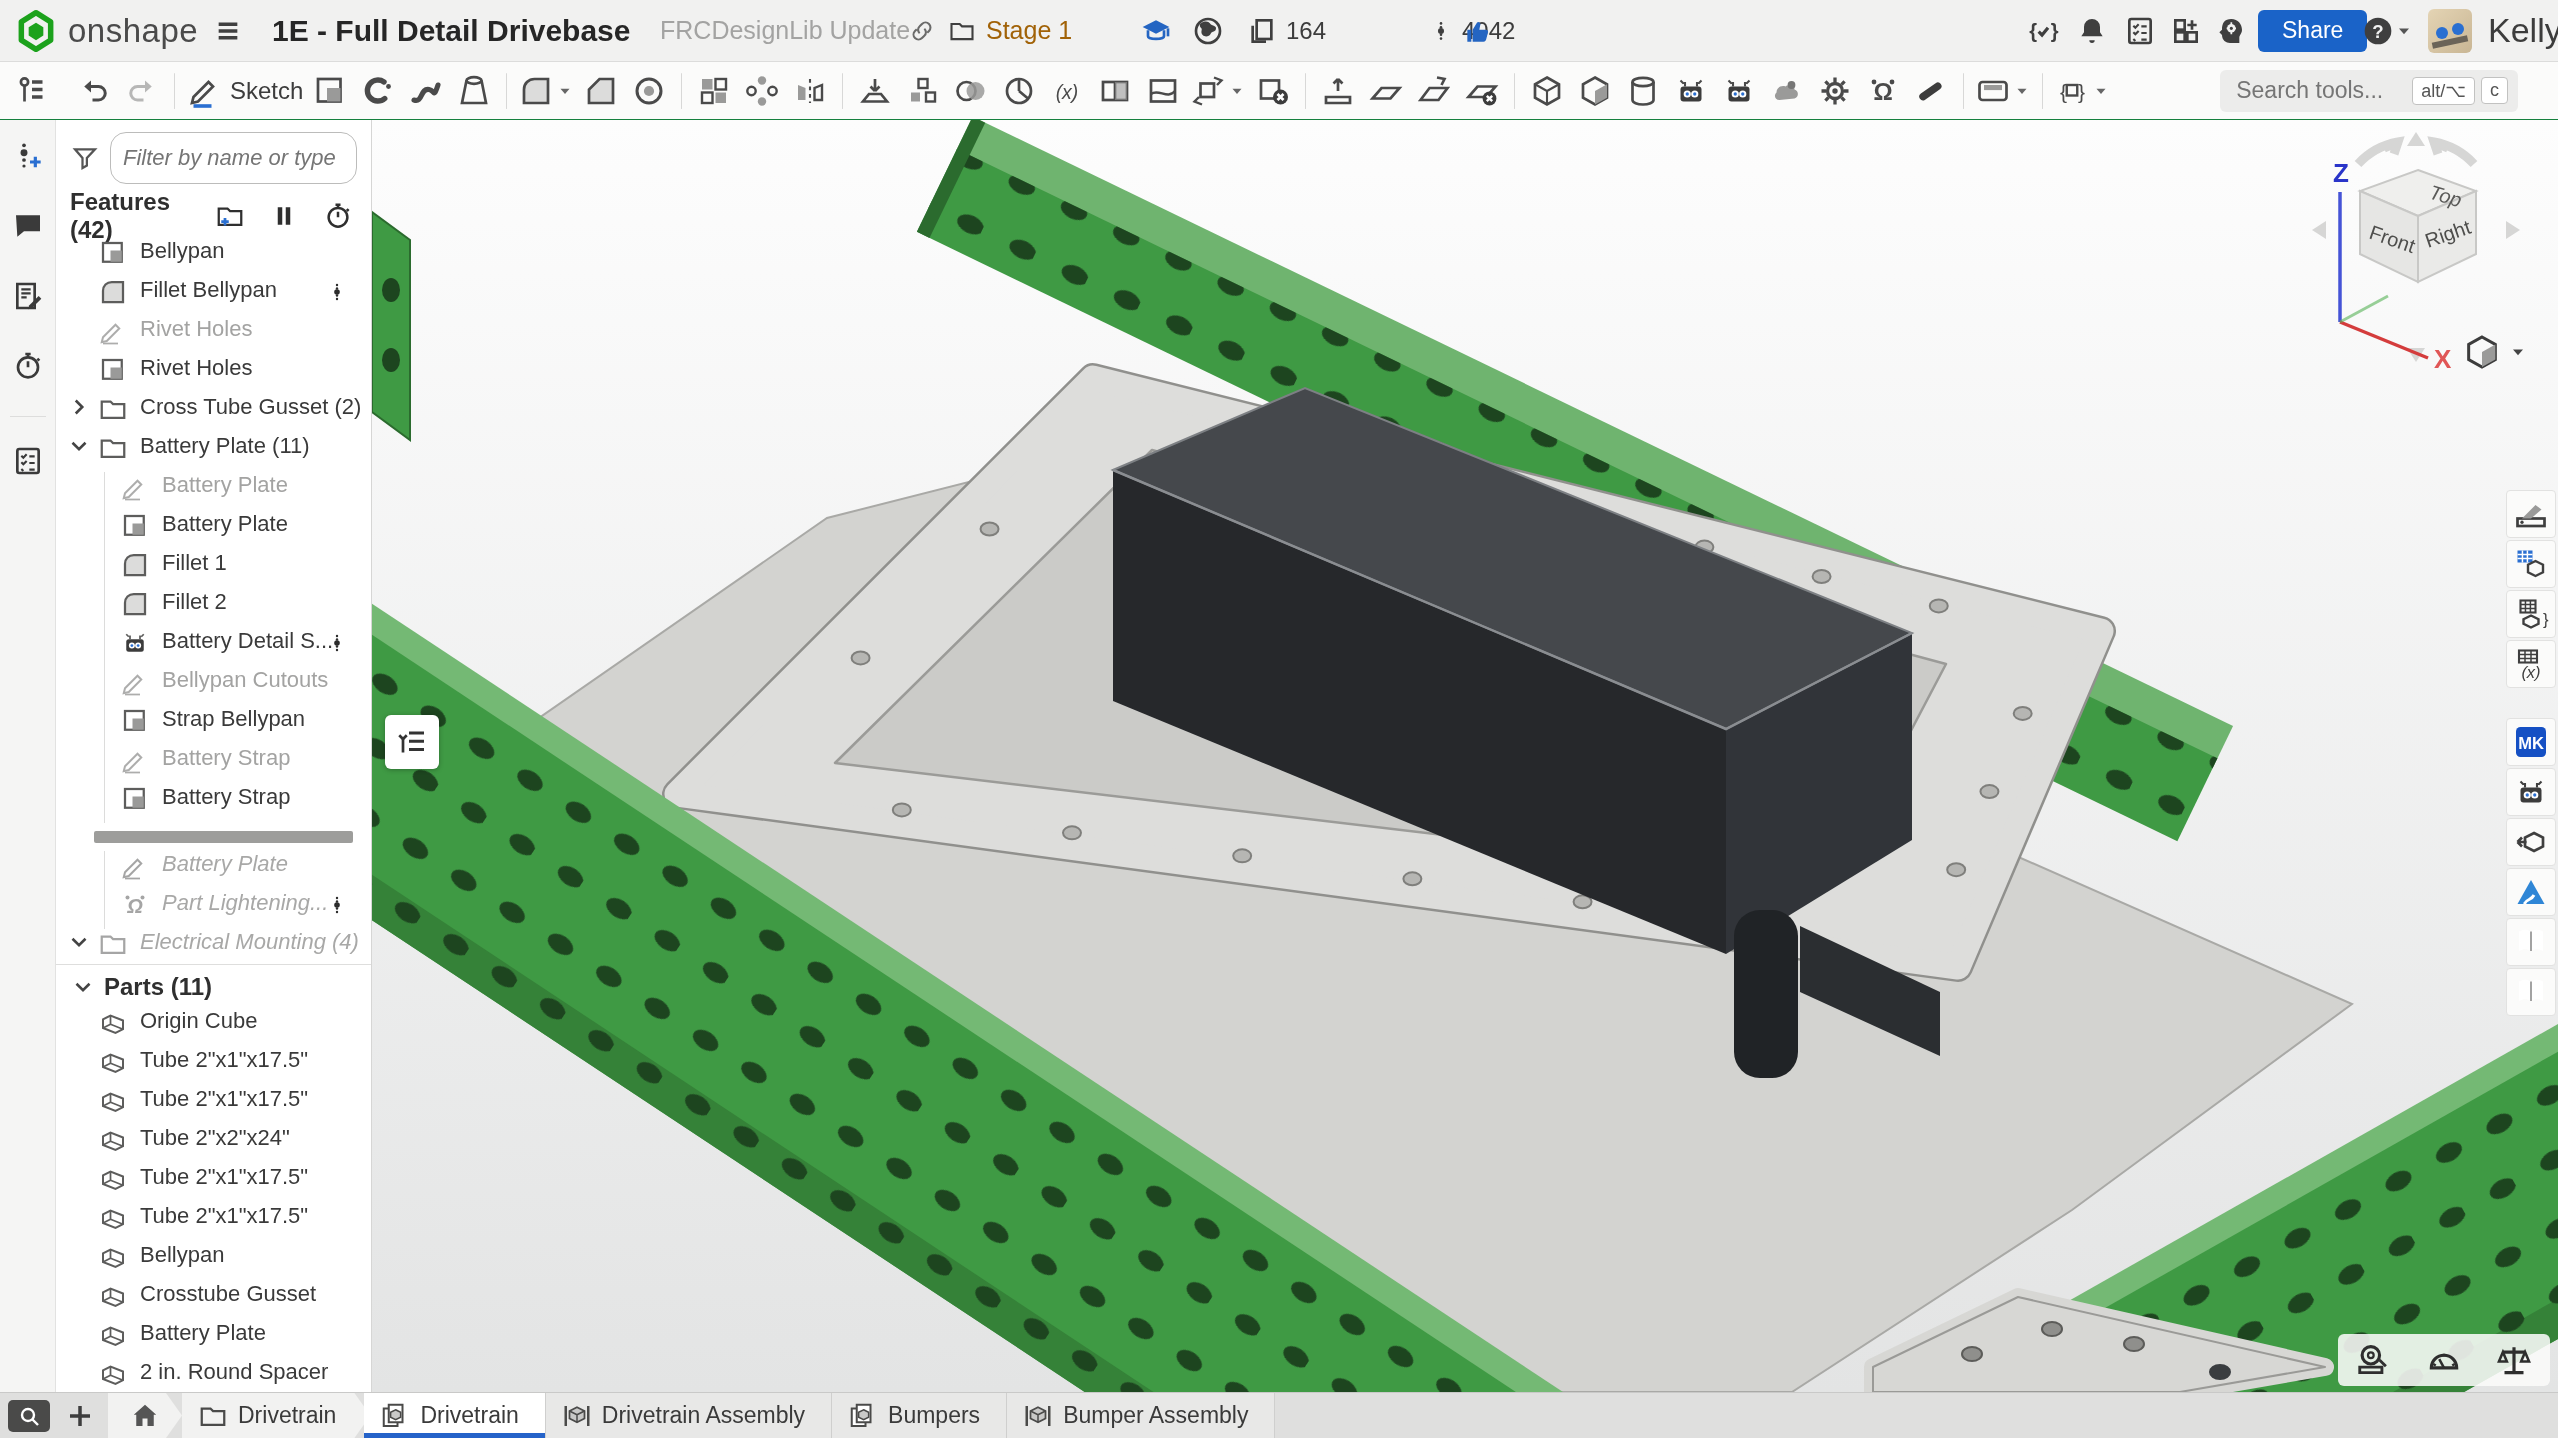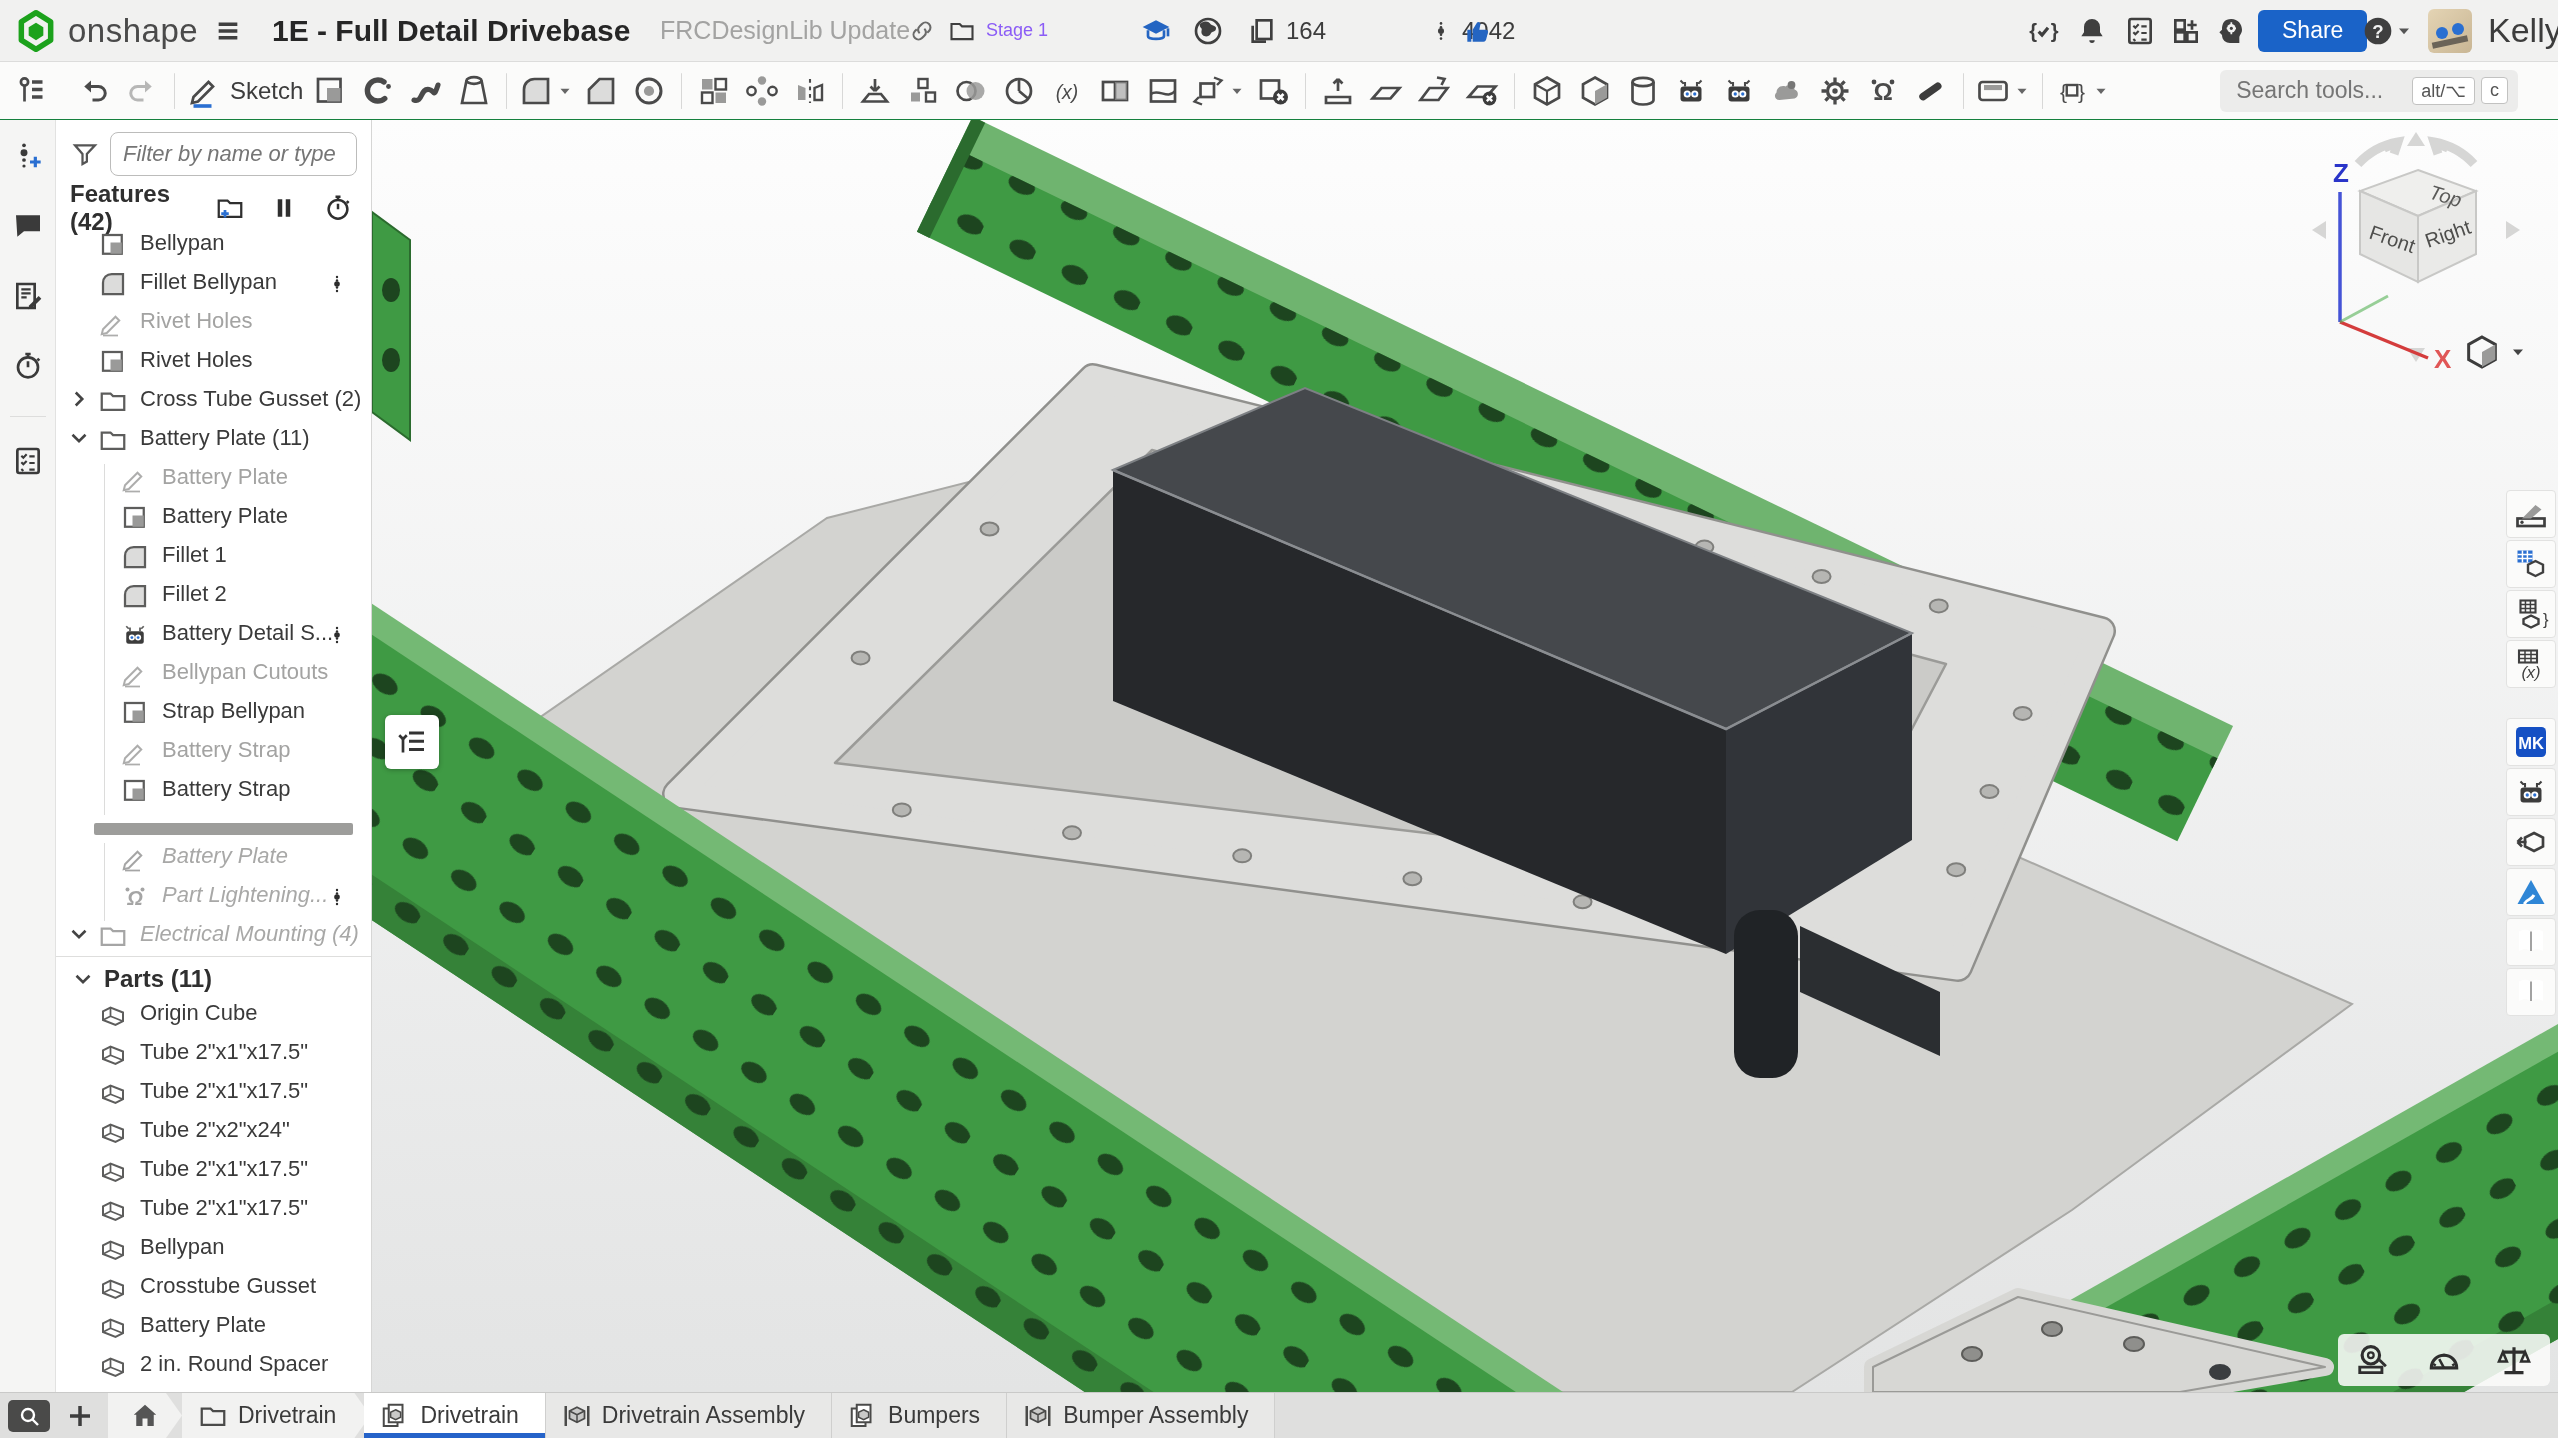--- a/index.html
+++ b/index.html
@@ -6,21 +6,21 @@
   html,body{width:2558px;height:1438px;overflow:hidden;}
   body{font-family:"Liberation Sans",sans-serif;background:#f1f1f0;color:#3c3c3c;}
   svg{display:block;}
   .ic{width:32px;height:32px;color:#3f3f3f;}
   
   .header{position:absolute;left:0;top:0;width:2558px;height:62px;background:#f1f1f0;border-bottom:1px solid #dcdcdb;display:flex;align-items:center;}
   .hitem{position:absolute;display:flex;align-items:center;}
   .logo-word{font-size:33px;color:#4a4a4a;letter-spacing:.5px;}
   .doc-title{font-size:30px;font-weight:bold;color:#262626;white-space:nowrap;}
   .doc-sub{font-size:25px;color:#a3a3a2;white-space:nowrap;}
-  .stage{font-size:18px;color:#8b5cf6;}
+  .stage{font-size:25px;color:#a16207;}
   .stat-num{font-size:24px;color:#3c3c3c;margin-left:8px;}
   .share-btn{background:#1a63c8;color:#fff;font-size:23px;border:none;border-radius:6px;height:42px;padding:0 24px;cursor:pointer;}
   .avatar{width:44px;height:44px;border-radius:6px;background:linear-gradient(135deg,#e4d4b4,#c9b694);position:relative;overflow:hidden;}
   .avatar i{position:absolute;width:12px;height:12px;border-radius:50%;background:#2a6fd1;left:8px;top:18px;}
   .avatar i+i{left:24px;top:14px;}
   .avatar b{position:absolute;left:4px;top:30px;width:36px;height:6px;background:#6b6458;transform:rotate(-12deg);}
   .kelly{font-size:34px;color:#3c3c3c;margin:0 6px 0 10px;}
   .caret-ic{width:20px;height:20px;color:#555;}
   
   .toolbar{position:absolute;left:0;top:62px;width:2558px;height:58px;background:#fbfbfa;border-bottom:1px solid #15803d;display:flex;align-items:center;padding-left:8px;}
@@ -36,21 +36,21 @@
   .kbd{border:1px solid #c2c2c1;background:#fff;border-radius:4px;font-size:18px;color:#555;padding:2px 8px;margin-left:6px;}
   
   .lstrip{position:absolute;left:0;top:120px;width:56px;height:1272px;background:#f5f5f4;border-right:1px solid #e2e2e1;display:flex;flex-direction:column;align-items:center;padding-top:14px;}
   .sbtn{width:44px;height:44px;display:flex;align-items:center;justify-content:center;margin-bottom:26px;color:#3a3a3a;cursor:pointer;}
   .sbtn svg{width:32px;height:32px;}
   .ldiv{width:36px;height:1px;background:#dddddc;margin:2px 0 22px;}
   
   .panel{position:absolute;left:56px;top:120px;width:316px;height:1272px;background:#fff;border-right:1px solid #d6d6d5;overflow:hidden;}
   .filter-row{display:flex;align-items:center;padding:12px 14px 10px 14px;}
   .filter-row .ic{width:30px;height:30px;color:#555;margin-right:10px;flex:none;}
-  .filter-row input{flex:1;height:44px;border:1px solid #bcbcbb;border-radius:8px;font-size:22px;font-style:italic;color:#555;padding:16px 12px;outline:none;font-family:"Liberation Sans",sans-serif;min-width:0;}
+  .filter-row input{flex:1;height:52px;border:1px solid #bcbcbb;border-radius:16px;font-size:22px;font-style:italic;color:#555;padding:16px 12px;outline:none;font-family:"Liberation Sans",sans-serif;min-width:0;}
   .section-h{height:44px;display:flex;align-items:center;padding:0 18px 0 14px;font-size:24px;font-weight:bold;color:#2f2f2f;}
   .section-h .hicons{margin-left:auto;display:flex;gap:24px;}
   .section-h .hicons svg{width:30px;height:30px;color:#2f2f2f;cursor:pointer;}
   .feat-row{height:39px;display:flex;padding-left:42px;position:relative;font-size:22px;color:#3a3a3a;cursor:pointer;white-space:nowrap;}
   .feat-row .ticon{width:30px;height:30px;margin-right:12px;flex:none;color:#5d5d5c;}
   .feat-row .ticon svg{width:30px;height:30px;}
   .feat-row .chev{position:absolute;left:10px;width:26px;height:26px;color:#444;}
   .feat-row .chev svg{width:26px;height:26px;}
   .feat-row.child{padding-left:64px;}
   .feat-row.child::before{content:'';position:absolute;left:48px;top:0;bottom:0;width:1px;background:#dcdcdb;}

